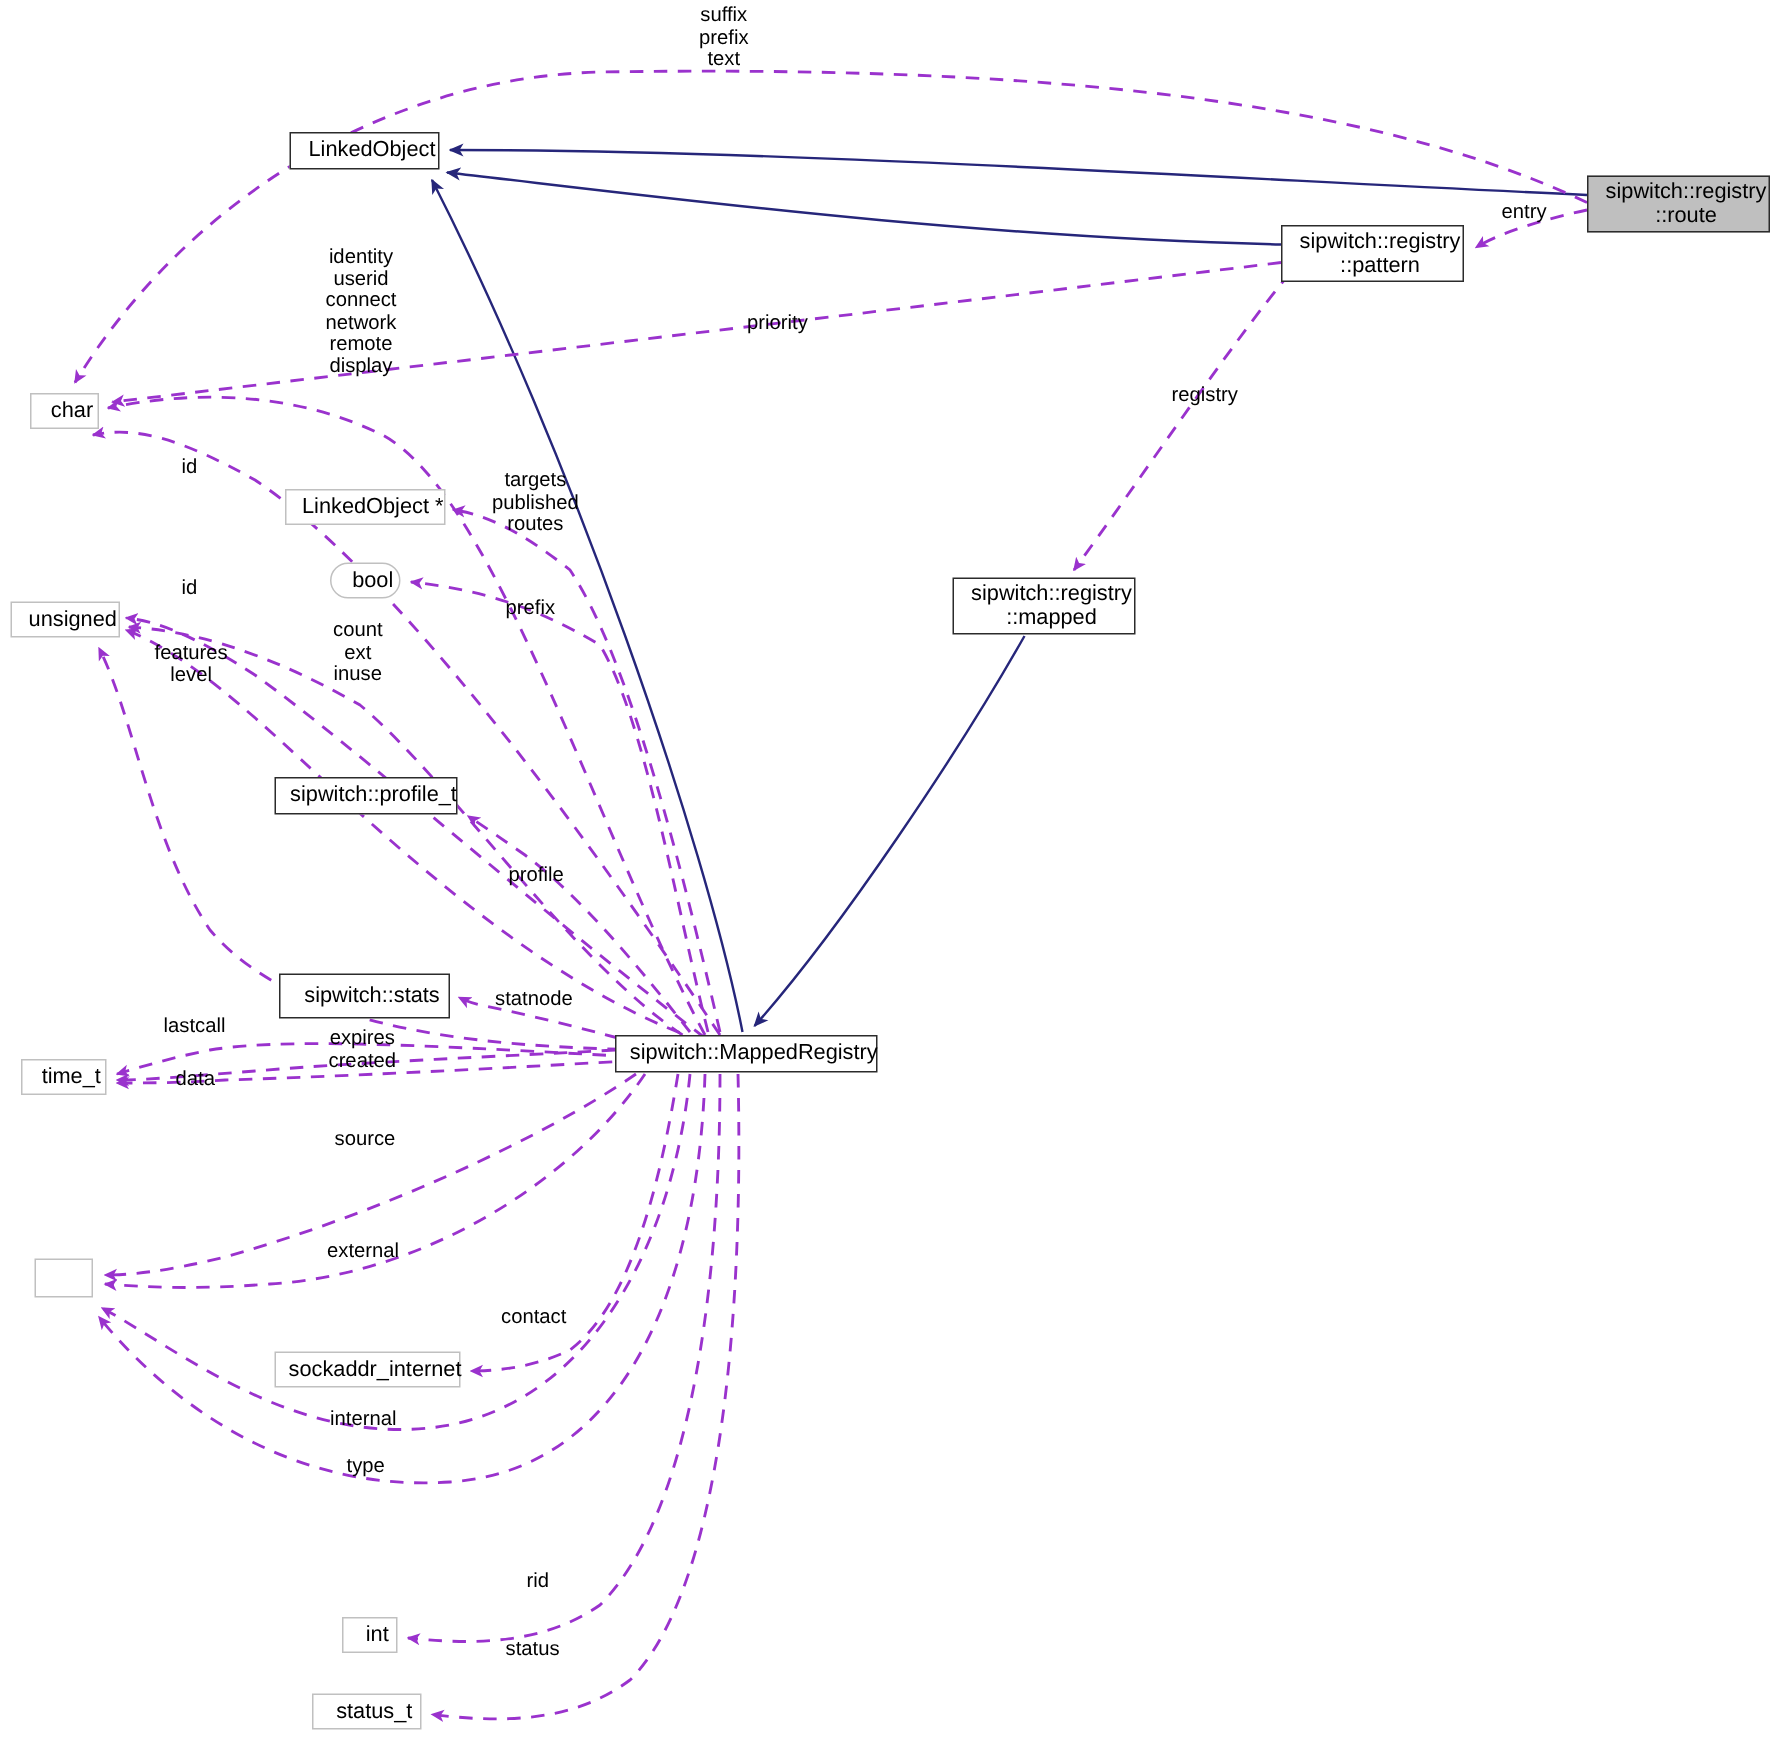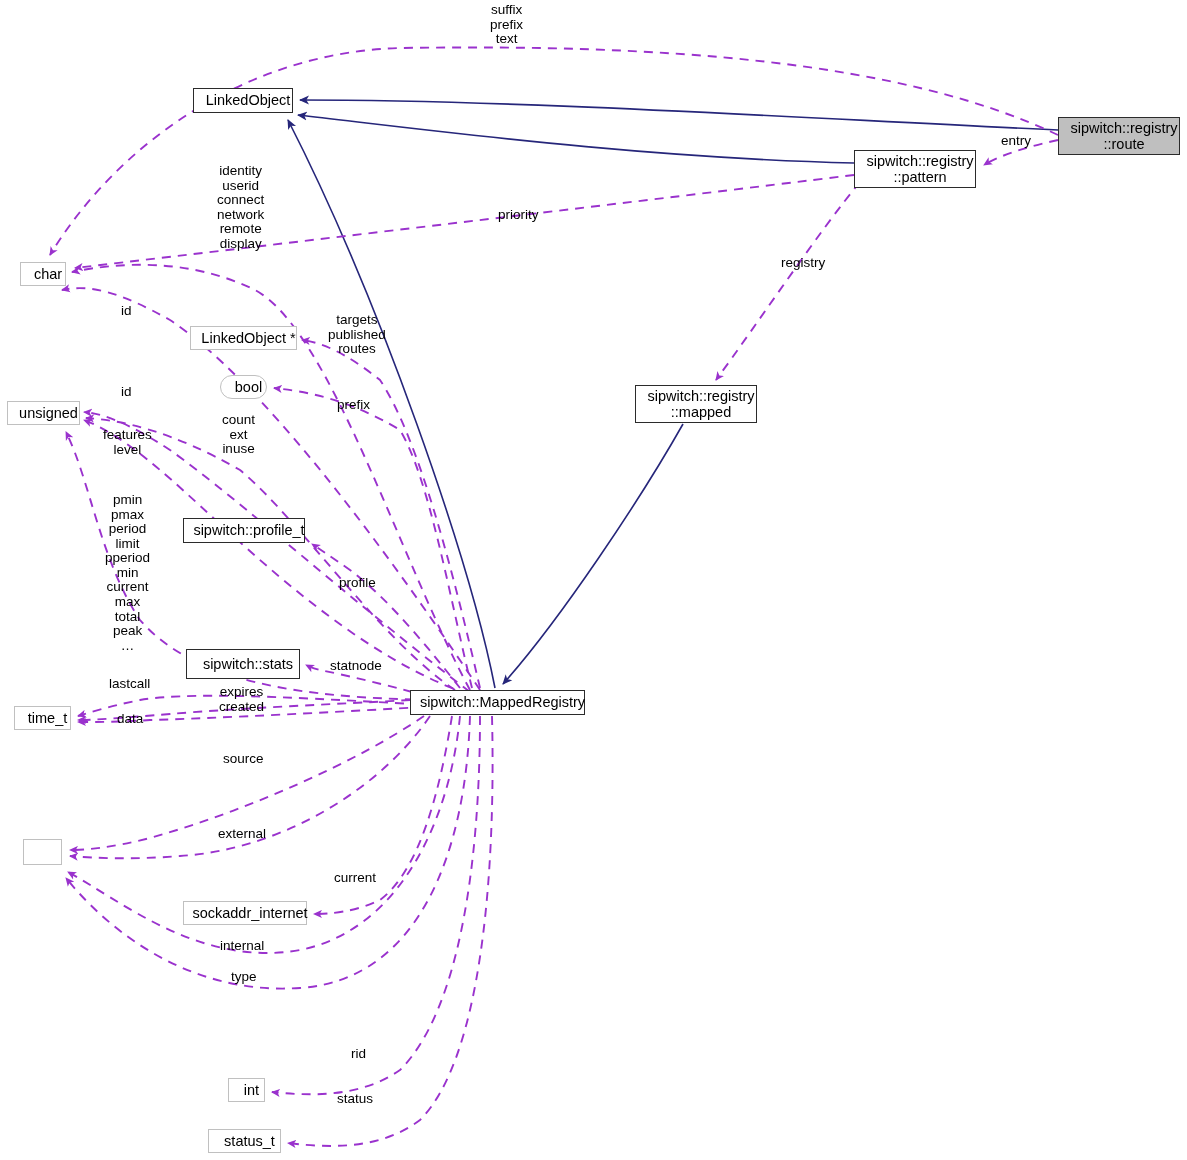--- a/index.html
+++ b/index.html
@@ -149,21 +149,21 @@
 ::mapped</div>
     <div class="node thin" style="left: 7px; top: 401px; width: 73px; height: 24px;">unsigned</div>
     <div class="node thick" style="left: 183px; top: 518px; width: 122px; height: 25px;">sipwitch::profile_t</div>
     <div class="node thick" style="left: 186px; top: 649px; width: 114px; height: 30px;">sipwitch::stats</div>
     <div class="node thick" style="left: 410px; top: 690px; width: 175px; height: 25px;">sipwitch::MappedRegistry</div>
     <div class="node thin" style="left: 14px; top: 706px; width: 57px; height: 24px;">time_t</div>
     <div class="node thin" style="left: 23px; top: 839px; width: 39px; height: 26px;"></div>
     <div class="node thin" style="left: 183px; top: 901px; width: 124px; height: 24px;">sockaddr_internet</div>
     <div class="node thin" style="left: 228px; top: 1078px; width: 37px; height: 24px;">int</div>
     <div class="node thin" style="left: 208px; top: 1129px; width: 73px; height: 24px;">status_t</div>
-    <div class="edge-label" style="left: 490px; top: 3px;">suffix
+    <div class="edge-label" style="left: 466px; top: 3px;">suffix
 prefix
 text</div>
     <div class="edge-label" style="left: 1001px; top: 134px;">entry</div>
     <div class="edge-label" style="left: 217px; top: 164px;">identity
 userid
 connect
 network
 remote
 display</div>
     <div class="edge-label" style="left: 498px; top: 208px;">priority</div>
@@ -172,37 +172,26 @@
     <div class="edge-label" style="left: 328px; top: 313px;">targets
 published
 routes</div>
     <div class="edge-label" style="left: 121px; top: 385px;">id</div>
     <div class="edge-label" style="left: 337px; top: 398px;">prefix</div>
     <div class="edge-label" style="left: 222px; top: 413px;">count
 ext
 inuse</div>
     <div class="edge-label" style="left: 103px; top: 428px;">features
 level</div>
-    <div class="edge-label" style="left: 105px; top: 493px;">pmin
-pmax
-period
-limit
-pperiod
-min
-current
-max
-total
-peak
-…</div>
     <div class="edge-label" style="left: 339px; top: 576px;">profile</div>
     <div class="edge-label" style="left: 330px; top: 659px;">statnode</div>
     <div class="edge-label" style="left: 109px; top: 677px;">lastcall</div>
     <div class="edge-label" style="left: 219px; top: 685px;">expires
 created</div>
     <div class="edge-label" style="left: 117px; top: 712px;">data</div>
     <div class="edge-label" style="left: 223px; top: 752px;">source</div>
     <div class="edge-label" style="left: 218px; top: 827px;">external</div>
-    <div class="edge-label" style="left: 334px; top: 871px;">current</div>
+    <div class="edge-label" style="left: 334px; top: 871px;">contact</div>
     <div class="edge-label" style="left: 220px; top: 939px;">internal</div>
     <div class="edge-label" style="left: 231px; top: 970px;">type</div>
     <div class="edge-label" style="left: 351px; top: 1047px;">rid</div>
     <div class="edge-label" style="left: 337px; top: 1092px;">status</div>
   </div>
 
 </body></html>

